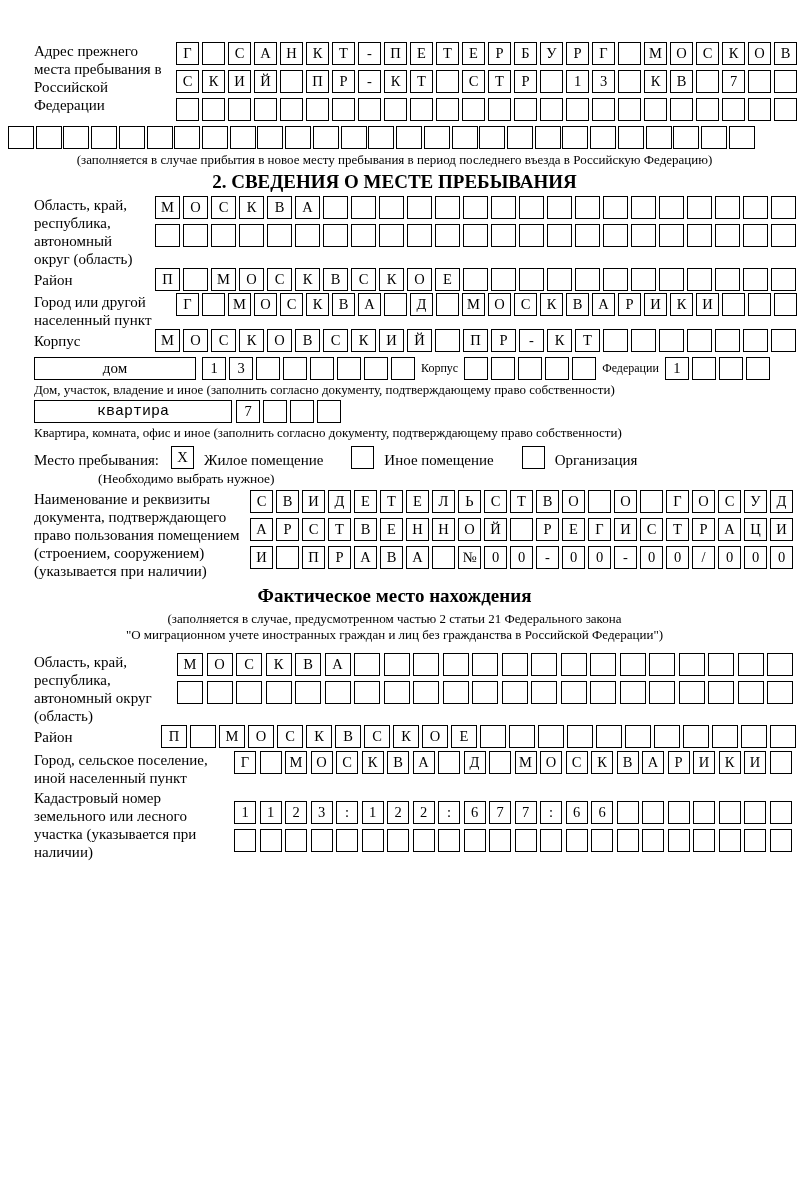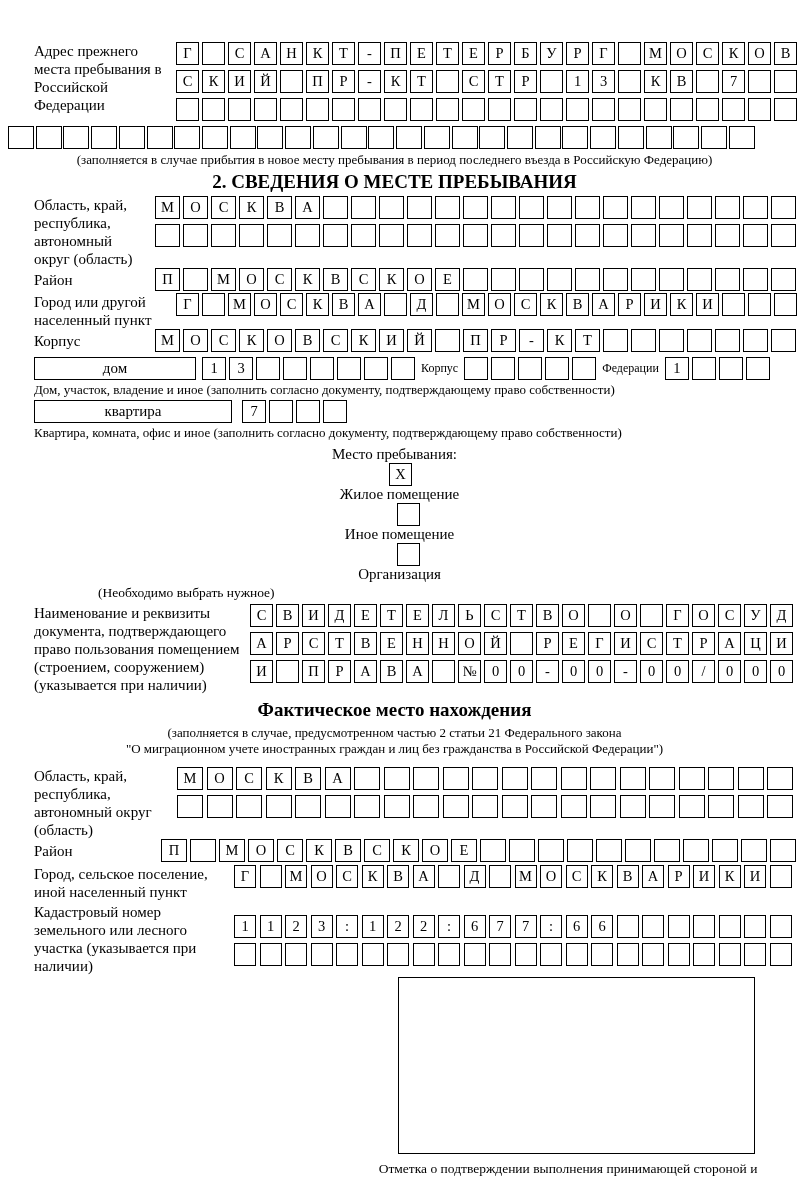--- a/index.html
+++ b/index.html
@@ -24,23 +24,23 @@
   .cells-s3a{gap:3.5px;} .cells-s3a .cell{width:24px;}
   .cells-s3r{gap:3px;} .cells-s3r .cell{width:24px;}
   .cells-s3g{gap:3.5px;} .cells-s3g .cell{width:20px;}
   .cells-sm{gap:3px;} .cells-sm .cell{width:22px;}
   .note{font-size:13px;line-height:16px;}
   .tcenter{text-align:center;}
   .sec-title{font-weight:bold;font-size:19px;line-height:20px;text-align:center;}
   .domrow{display:flex;align-items:center;}
   .widebox{height:21px;border:1.5px solid #000;display:flex;align-items:center;
            justify-content:center;font-size:15px;flex:0 0 auto;}
-  .wb160{width:160px;margin-right:6px;} .wb196{width:196px;margin-right:10px;}
+  .wb160{width:160px;margin-right:6px;} .wb196{width:196px;margin-right:4px;font-family:Liberation Mono, monospace;}
   .ilbl{font-size:12px;margin:0 6px;flex:0 0 auto;}
-  .mesto{display:flex;align-items:center;font-size:15px;flex-direction:column;}
+  .mesto{display:flex;align-items:flex-end;font-size:15px;}
   .mcheck{flex:0 0 auto;width:21px;height:21px;border:1.5px solid #000;display:flex;
           align-items:center;justify-content:center;font-size:14.5px;}
   .ml12{margin-left:12px;} .ml28{margin-left:28px;} .ml10{margin-left:10px;}
   .mesto-note{font-size:13.5px;line-height:16px;margin-top:2px;margin-left:64px;
               width:370px;text-align:left;}
   .mt3{margin-top:3px;} .mt4{margin-top:4px;} .mt2{margin-top:2px;}
   .mt5{margin-top:5px;} .mt6{margin-top:6px;} .mt10{margin-top:10px;} .mt18{margin-top:18px;}
   .mt0{margin-top:0;align-items:center;}
   .stamp-wrap{width:357px;margin-left:auto;margin-right:0;margin-top:2px;}
   .stamp-box{width:357px;height:177px;border:1.5px solid #000;box-sizing:border-box;background:#fff;}
@@ -599,18 +599,14 @@
           <div class="cell"></div>
           <div class="cell"></div>
           <div class="cell"></div>
           <div class="cell"></div>
           <div class="cell"></div>
           <div class="cell"></div>
         </div>
     </div>
   </div>
 
-  <div class="stamp-wrap">
-    <div class="stamp-box"></div>
-    <div class="stamp-caption">Отметка о подтверждении выполнения принимающей стороной и иностранным гражданином или лицом без гражданства действий, необходимых для его постановки на учет по месту пребывания</div>
-  </div>
 
 </div>
 
 </body></html>

